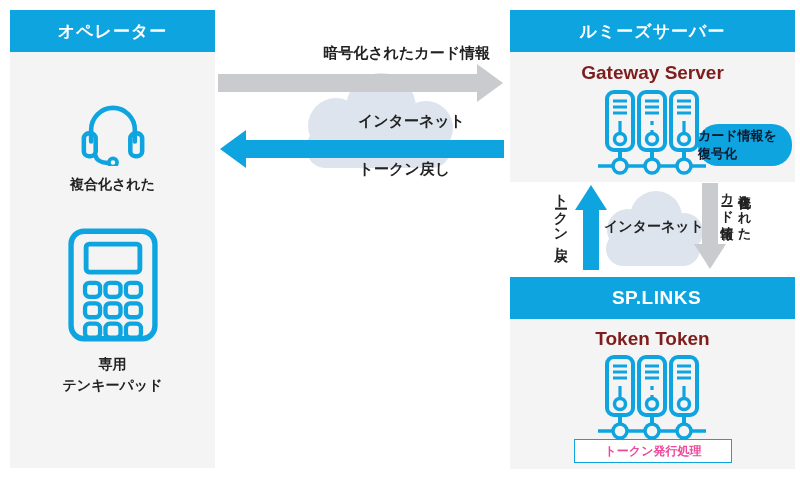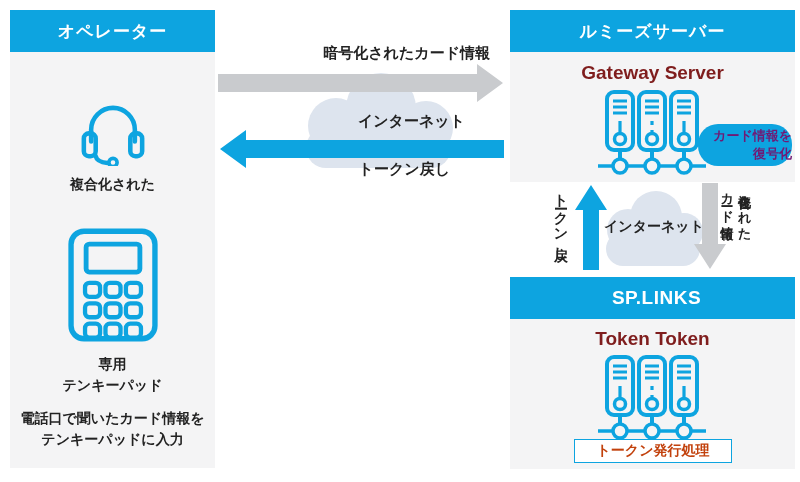--- a/index.html
+++ b/index.html
@@ -18,28 +18,28 @@
   
   .lp-item { position:absolute; width:100%; display:flex; justify-content:center; }
   .lp-label { position:absolute; width:100%; text-align:center; font-size:14px; font-weight:bold; color:#222; line-height:1.5; white-space:pre-line; }
 
   
   .flow-label { position:absolute; font-size:15px; font-weight:bold; color:#222; text-align:right; }
 
   .server-label { position:absolute; width:100%; text-align:center; color:#7f1d1d; font-size:19px; font-weight:bold; }
 
   .badge {
-    position:absolute; background:#0da4e0; color:#701a75; border-radius:20px;
-    font-size:13px; font-weight:bold; text-align:right; line-height:1.35;
+    position:absolute; background:#0da4e0; color:#0f172a; border-radius:20px;
+    font-size:13px; font-weight:bold; text-align:left; line-height:1.35;
     display:flex; flex-direction:column; justify-content:center;
   }
 
   .process-box {
-    position:absolute; background:#ffffff; border:1px solid #0da4e0; color:#c2410c;
-    font-size:14px; font-weight:bold; display:flex; align-items:center; justify-content:center;
+    position:absolute; background:#ffffff; border:1px solid #0da4e0; color:#ec4899;
+    font-size:12px; font-weight:bold; display:flex; align-items:center; justify-content:center;
   }
 
   .vtext {
     position:absolute; writing-mode:vertical-rl; text-orientation:mixed;
     font-size:14px; font-weight:bold; color:#222; line-height:1.25; letter-spacing:1px;
   }
 
   svg { display:block; }
 </style>
 </head>
@@ -72,22 +72,20 @@
         <rect x="35" y="70" width="14" height="13" rx="4" stroke-width="4"></rect>
         <rect x="54" y="70" width="14" height="13" rx="4" stroke-width="4"></rect>
         <rect x="16" y="89" width="14" height="13" rx="4" stroke-width="4"></rect>
         <rect x="35" y="89" width="14" height="13" rx="4" stroke-width="4"></rect>
         <rect x="54" y="89" width="14" height="13" rx="4" stroke-width="4"></rect>
       </svg>
     </div>
     <div class="lp-label" style="top:344px;">専用
 テンキーパッド</div>
 
-    <div class="lp-label" style="top:398px;">電話口で聞いたカード情報を
-テンキーパッドに入力</div>
   </div>
 
   <div style="position:absolute; left:286px; top:70px;">
     <svg width="185" height="100" viewBox="0 0 185 100">
       <g fill="#dde4ee">
         <circle cx="50" cy="56" r="28"></circle>
         <circle cx="95" cy="38" r="35"></circle>
         <circle cx="140" cy="58" r="27"></circle>
         <rect x="20" y="58" width="145" height="40" rx="20"></rect>
       </g>

